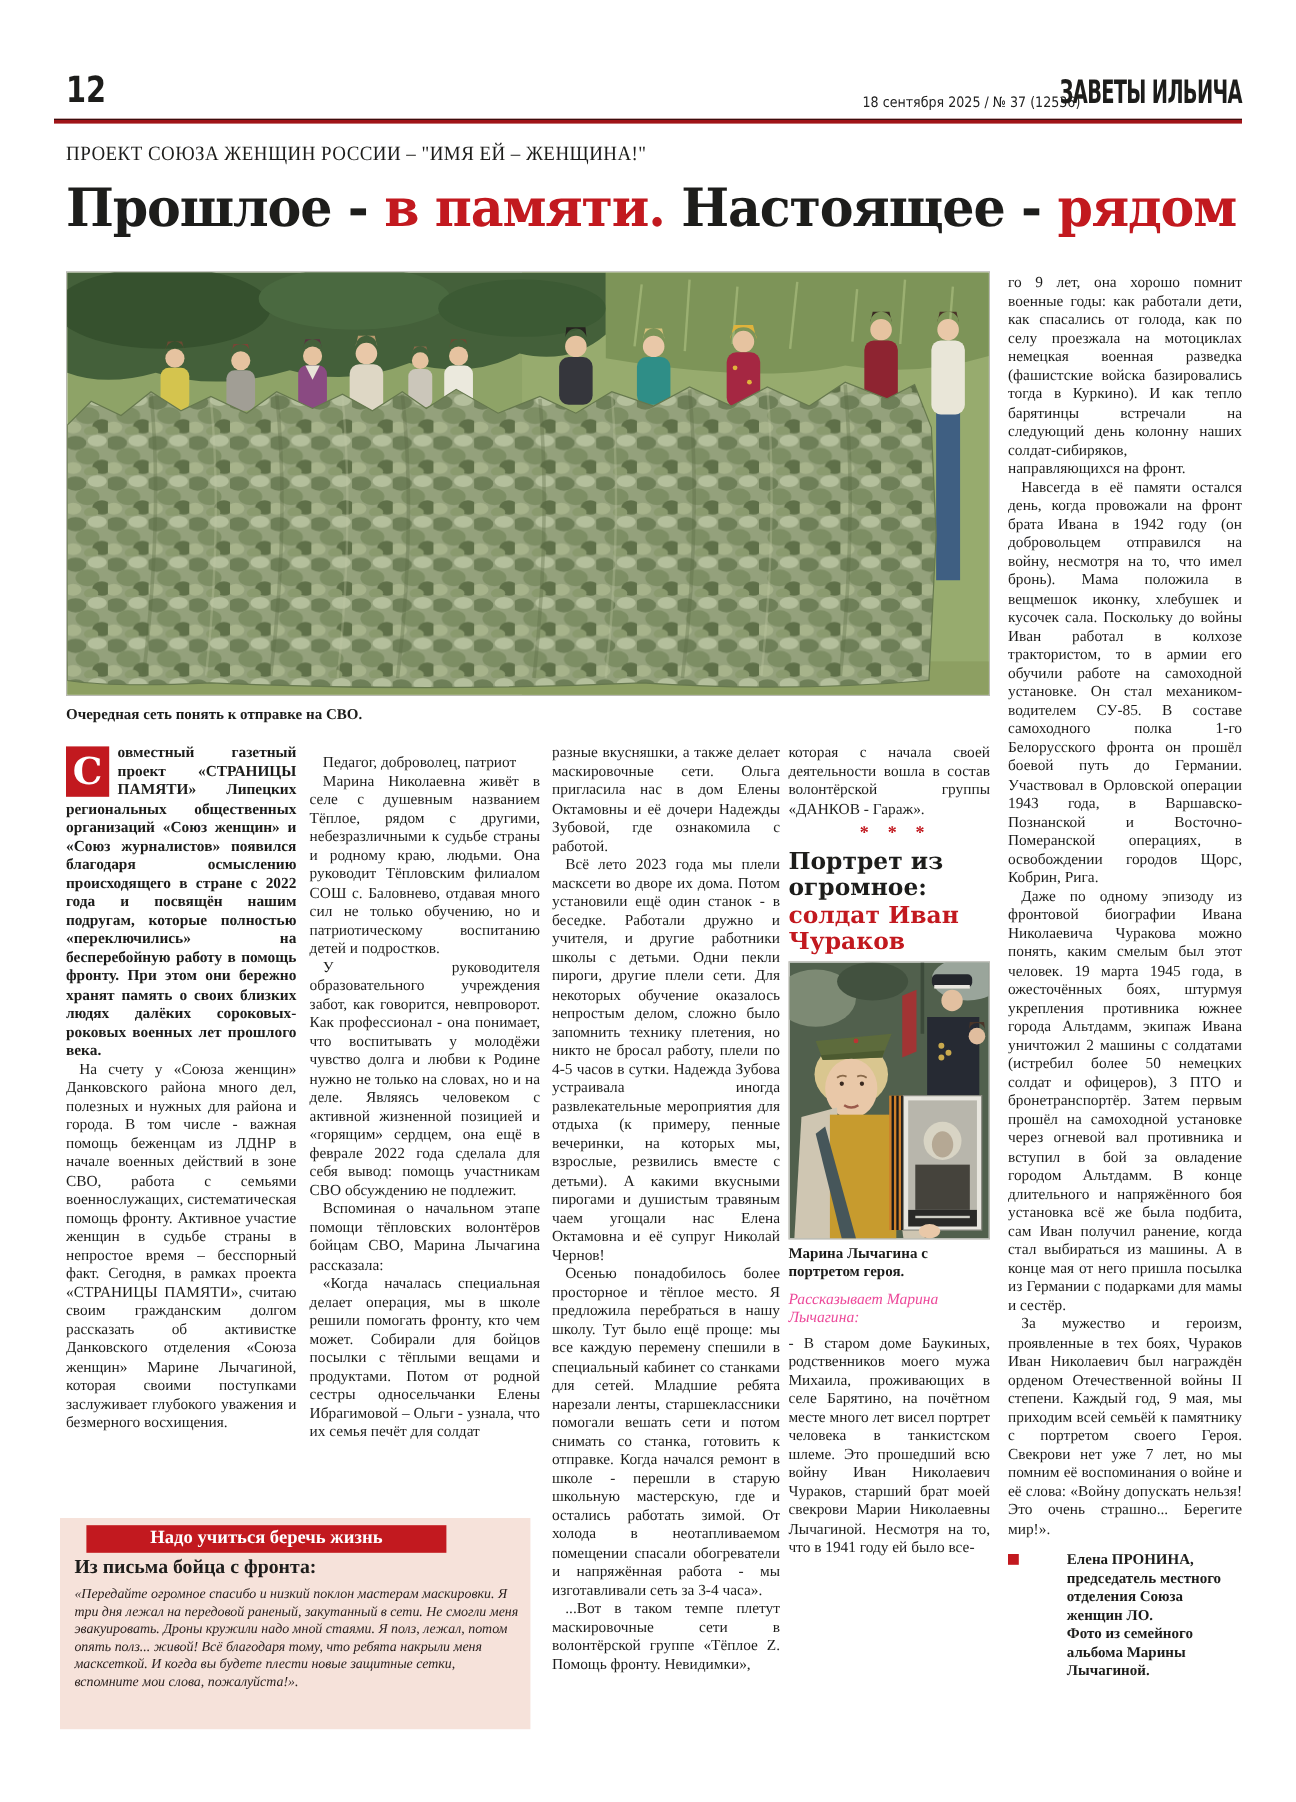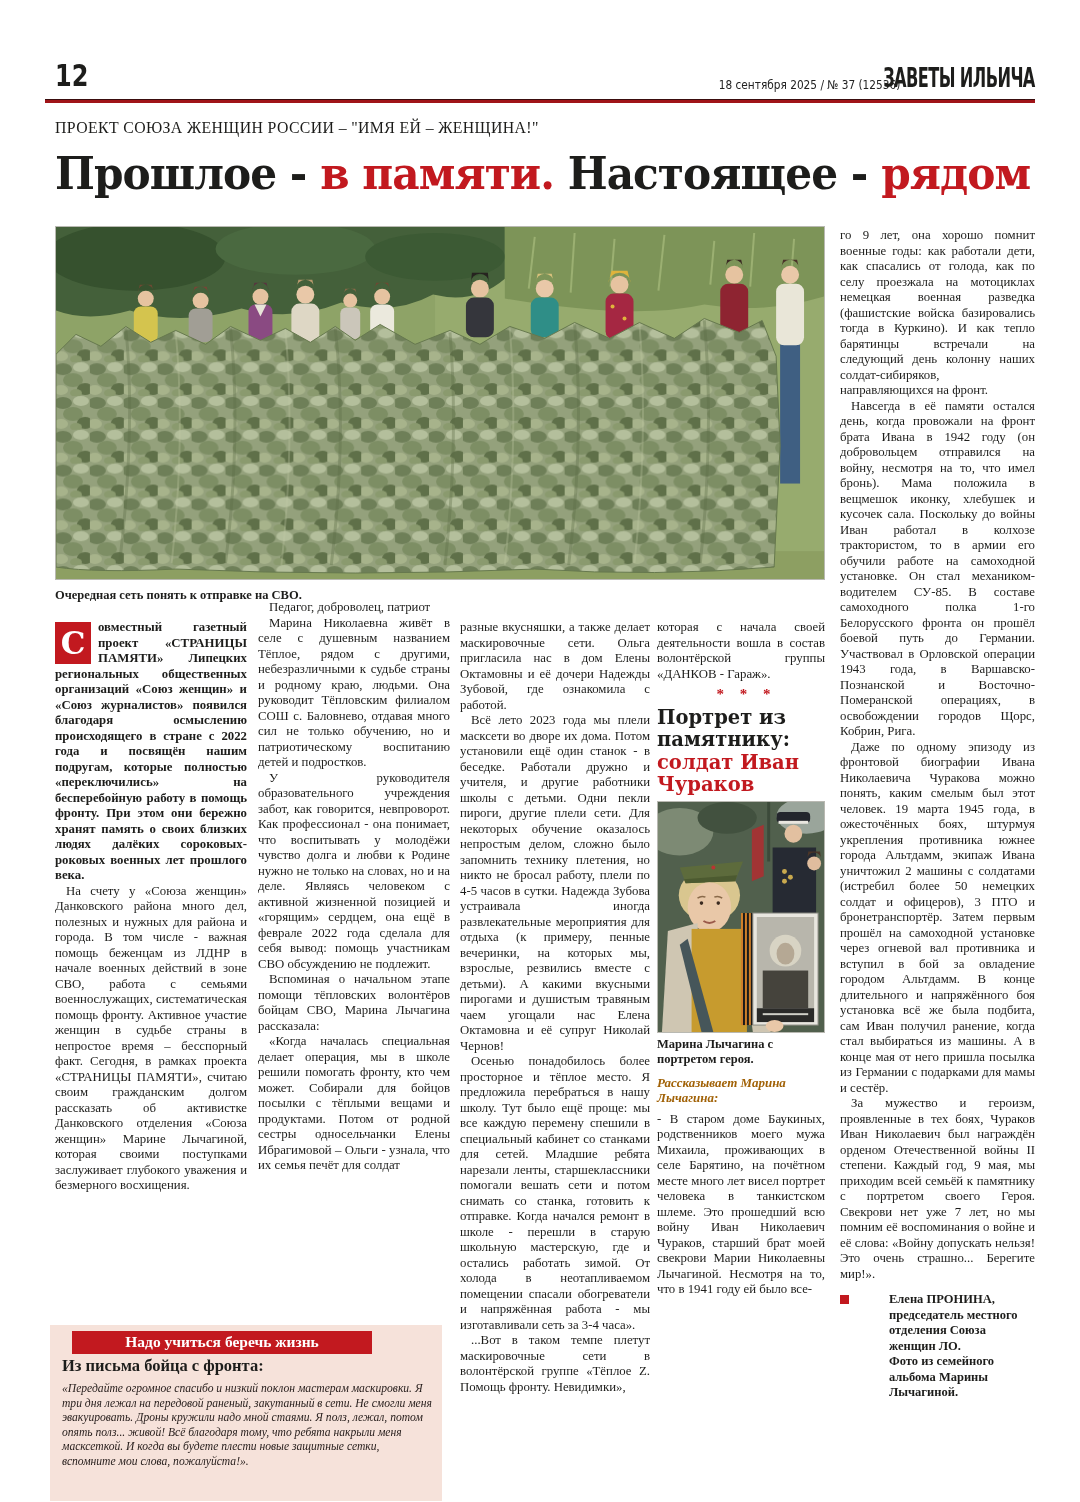--- a/index.html
+++ b/index.html
@@ -24,44 +24,44 @@
   
   .photo-main{position:absolute;left:55px;top:226px;width:770px;height:354px;
         border:1px solid #b9b9b2;box-sizing:border-box;}
   .photo-main svg,.photo-portrait svg{display:block;width:100%;height:100%;}
   .caption-main{position:absolute;left:55px;top:588px;font-weight:bold;font-size:12.5px;}
   
   .col{position:absolute;font-size:12.8px;line-height:15.5px;text-align:justify;}
   .col p{margin:0;text-indent:11px;}
   .col p.noindent{text-indent:0;}
   #col1{left:55px;top:620px;width:192px;}
-  #col2{left:258px;top:600px;width:192px;}
+  #col2{left:258px;top:628px;width:192px;}
   #col3{left:460px;top:620px;width:190px;}
   #col4{left:657px;top:620px;width:168px;}
   #col5{left:840px;top:228px;width:195px;}
   .intro{font-weight:bold;}
   .dropcap{float:left;width:36px;height:42px;margin:2px 7px 0 0;background:#c2191f;
         color:#fff;font-weight:bold;font-size:31px;line-height:42px;text-align:center;
         font-family:"DejaVu Serif",serif;}
   .stars{color:#c2191f;font-weight:bold;font-size:15px;letter-spacing:6px;
         text-align:center;text-indent:0;margin:5px 0 4px 0 !important;}
   .sec-head{font-family:"DejaVu Serif",serif;font-weight:bold;font-size:19.5px;
         line-height:22.5px;text-align:left;text-indent:0 !important;margin:0 0 4px 0 !important;}
   .photo-portrait{width:168px;height:232px;margin:2px 0 4px 0;border:1px solid #b9b9b2;
         box-sizing:border-box;}
   .caption-portrait{font-weight:bold;font-size:12.5px;line-height:15px;text-align:left;
         text-indent:0 !important;margin:2px 0 8px 0 !important;}
-  .narrator{color:#a16207;font-weight:bold;font-style:italic;font-size:13px;
+  .narrator{color:#ec4899;font-weight:normal;font-style:italic;font-size:13px;
         line-height:15.5px;text-align:left;text-indent:0 !important;margin:0 0 6px 0 !important;}
   
   .byline{display:flex;margin-top:10px;text-align:left;}
   .byline .sq{flex:0 0 9px;width:9px;height:9px;background:#c2191f;margin:3px 6px 0 0;}
   .byline div{font-weight:bold;font-size:12.5px;line-height:15.5px;margin-left:34px;}
   
-  .letterbox{position:absolute;left:50px;top:1325px;width:392px;height:176px;
+  .letterbox{position:absolute;left:50px;top:1265px;width:392px;height:176px;
         background:#f6e2da;box-sizing:border-box;padding:6px 10px 8px 12px;}
   .letterbox .banner{width:300px;margin:0 0 2px 10px;background:#c2191f;color:#fff;
         font-weight:bold;font-size:15.5px;text-align:center;padding:2px 0 3px 0;}
   .letterbox .subhead{font-weight:bold;font-size:16.5px;margin:0 0 6px 0;}
   .letterbox .body{font-style:italic;font-size:11.6px;line-height:14.6px;color:#2a211f;}
 </style>
 </head>
 <body>
 
 <div class="page">
@@ -203,21 +203,21 @@
   <div class="col" id="col3">
     <p class="noindent">разные вкусняшки, а также делает маскировочные сети. Ольга пригласила нас в дом Елены Октамовны и её дочери Надежды Зубовой, где ознакомила с работой.</p>
     <p>Всё лето 2023 года мы плели масксети во дворе их дома. Потом установили ещё один станок - в беседке. Работали дружно и учителя, и другие работники школы с детьми. Одни пекли пироги, другие плели сети. Для некоторых обучение оказалось непростым делом, сложно было запомнить технику плетения, но никто не бросал работу, плели по 4-5 часов в сутки. Надежда Зубова устраивала иногда развлекательные мероприятия для отдыха (к примеру, пенные вечеринки, на которых мы, взрослые, резвились вместе с детьми). А какими вкусными пирогами и душистым травяным чаем угощали нас Елена Октамовна и её супруг Николай Чернов!</p>
     <p>Осенью понадобилось более просторное и тёплое место. Я предложила перебраться в нашу школу. Тут было ещё проще: мы все каждую перемену спешили в специальный кабинет со станками для сетей. Младшие ребята нарезали ленты, старшеклассники помогали вешать сети и потом снимать со станка, готовить к отправке. Когда начался ремонт в школе - перешли в старую школьную мастерскую, где и остались работать зимой. От холода в неотапливаемом помещении спасали обогреватели и напряжённая работа - мы изготавливали сеть за 3-4 часа».</p>
     <p>...Вот в таком темпе плетут маскировочные сети в волонтёрской группе «Тёплое Z. Помощь фронту. Невидимки»,</p>
   </div>
 
   <div class="col" id="col4">
     <p class="noindent">которая с начала своей деятельности вошла в состав волонтёрской группы «ДАНКОВ - Гараж».</p>
     <p class="stars">* * *</p>
-    <p class="sec-head"><span>Портрет из памятнику:</span><br><span class="red">солдат Иван Чураков</span></p>
+    <p class="sec-head"><span>Портрет из огромное:</span><br><span class="red">солдат Иван Чураков</span></p>
     <div class="photo-portrait">
       <svg viewBox="0 0 168 232" preserveAspectRatio="none">
         <rect width="168" height="232" fill="#51604d"></rect>
         <ellipse cx="22" cy="30" rx="34" ry="24" fill="#7d8a74"></ellipse>
         <ellipse cx="150" cy="14" rx="30" ry="18" fill="#9aa59b"></ellipse>
         <ellipse cx="70" cy="16" rx="30" ry="16" fill="#42513f"></ellipse>
         <line x1="112" y1="0" x2="112" y2="60" stroke="#3c4a3a" stroke-width="3"></line>
         <path d="M95,28 l12,-5 v52 l-12,5 Z" fill="#a23434"></path>
 
         <rect x="120" y="10" width="34" height="11" rx="4" fill="#23262c"></rect>

